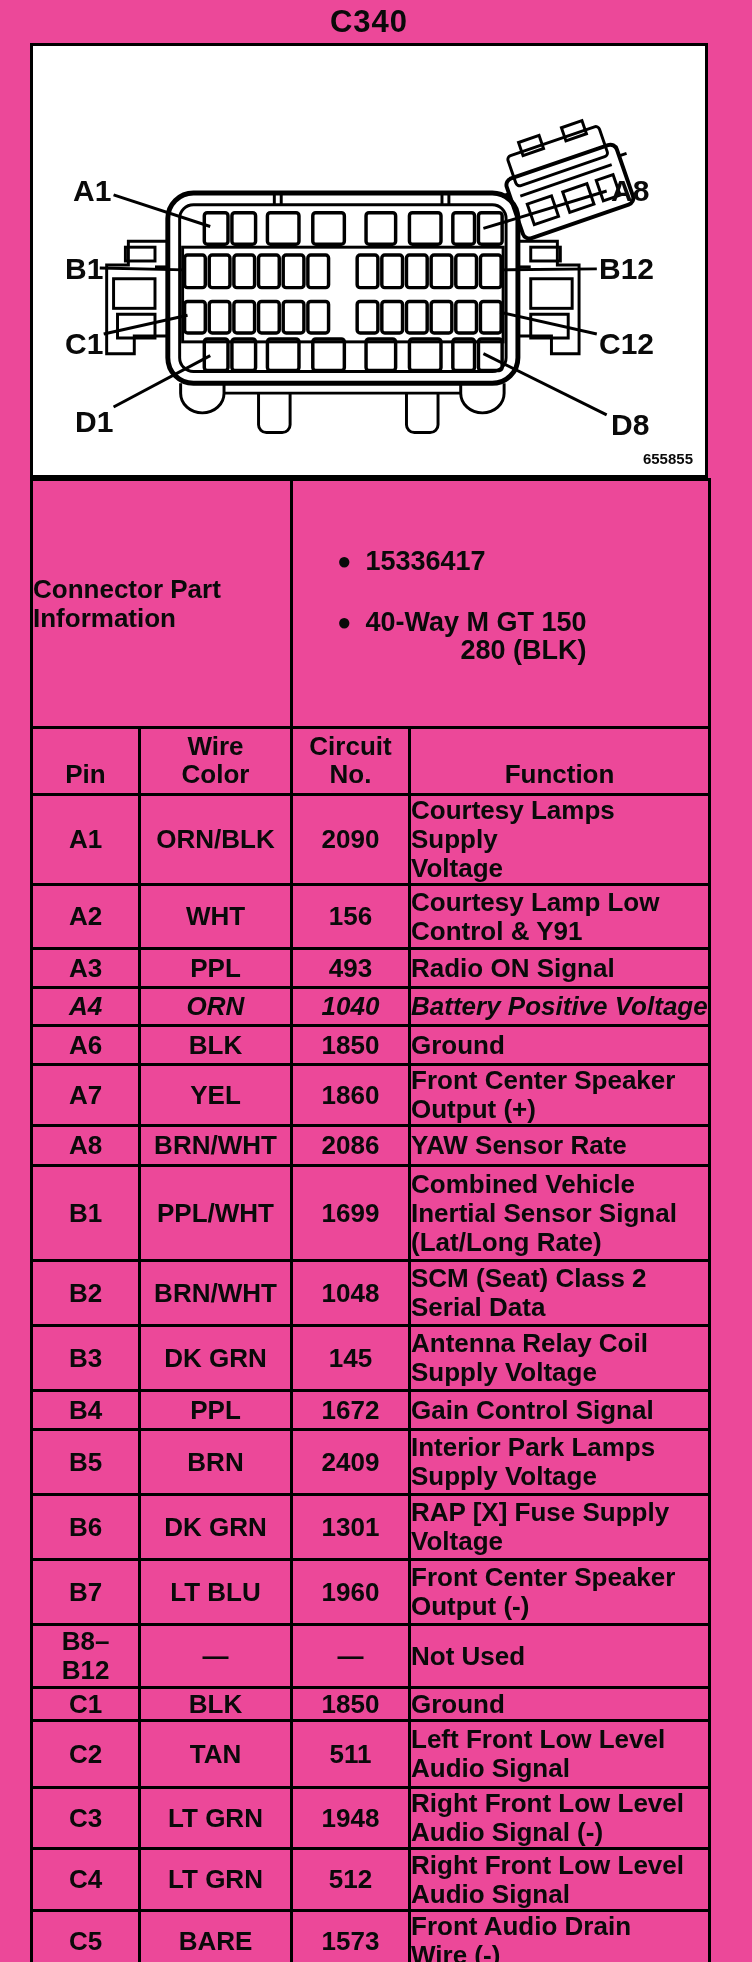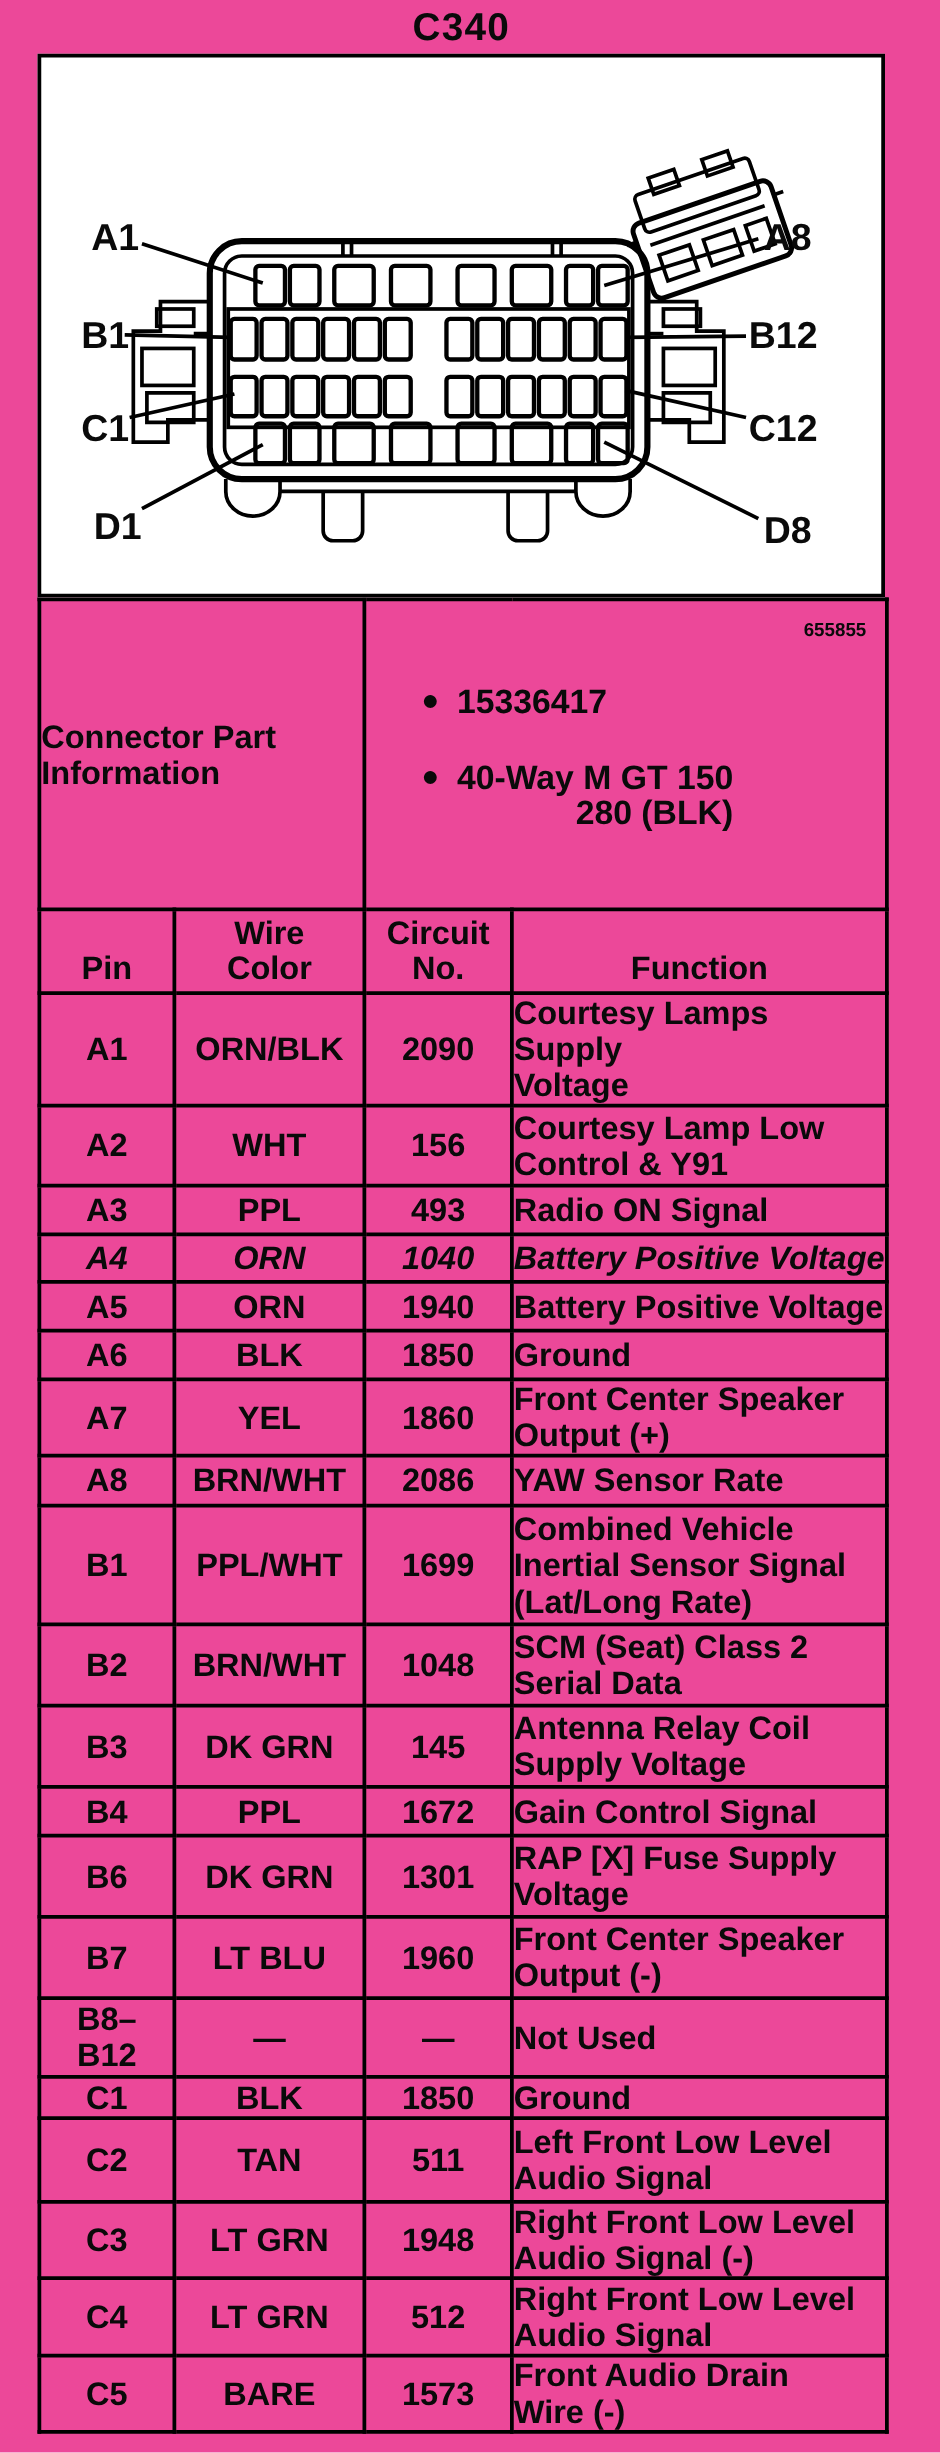--- a/index.html
+++ b/index.html
@@ -28,21 +28,21 @@
   .diagram-box svg{position:absolute;left:0;top:0;}
   .pin-label{
     position:absolute;
     font-size:30px;
     letter-spacing:0px;
     white-space:nowrap;
   }
   .figure-number{
     position:absolute;
     right:12px;top:404px;
-    font-size:15px;font-weight:600;margin-top:46px;
+    font-size:15px;font-weight:600;
   }
   table.pinout{
     margin-left:30px;
     width:678px;
     border-collapse:collapse;
     table-layout:fixed;
   }
   table.pinout td{
     border:3px solid #000;
     font-size:26px;
@@ -260,26 +260,20 @@
       <td class="col-circuit">493</td>
       <td class="col-func">Radio ON Signal</td>
     </tr>
         <tr style="height: 38px; font-style: italic;">
       <td class="col-pin">A4</td>
       <td class="col-wire">ORN</td>
       <td class="col-circuit">1040</td>
       <td class="col-func">Battery Positive Voltage</td>
     </tr>
         <tr style="height: 39px;">
-      <td class="col-pin">A5</td>
-      <td class="col-wire">ORN</td>
-      <td class="col-circuit">1940</td>
-      <td class="col-func">Battery Positive Voltage</td>
-    </tr>
-        <tr style="height: 39px;">
       <td class="col-pin">A6</td>
       <td class="col-wire">BLK</td>
       <td class="col-circuit">1850</td>
       <td class="col-func">Ground</td>
     </tr>
         <tr style="height: 61px;">
       <td class="col-pin">A7</td>
       <td class="col-wire">YEL</td>
       <td class="col-circuit">1860</td>
       <td class="col-func">Front Center Speaker
@@ -313,20 +307,27 @@
       <td class="col-func">Antenna Relay Coil
 Supply Voltage</td>
     </tr>
         <tr style="height: 39px;">
       <td class="col-pin">B4</td>
       <td class="col-wire">PPL</td>
       <td class="col-circuit">1672</td>
       <td class="col-func">Gain Control Signal</td>
     </tr>
         <tr style="height: 65px;">
+      <td class="col-pin">B5</td>
+      <td class="col-wire">BRN</td>
+      <td class="col-circuit">2409</td>
+      <td class="col-func">Interior Park Lamps
+Supply Voltage</td>
+    </tr>
+        <tr style="height: 65px;">
       <td class="col-pin">B6</td>
       <td class="col-wire">DK GRN</td>
       <td class="col-circuit">1301</td>
       <td class="col-func">RAP [X] Fuse Supply
 Voltage</td>
     </tr>
         <tr style="height: 65px;">
       <td class="col-pin">B7</td>
       <td class="col-wire">LT BLU</td>
       <td class="col-circuit">1960</td>

